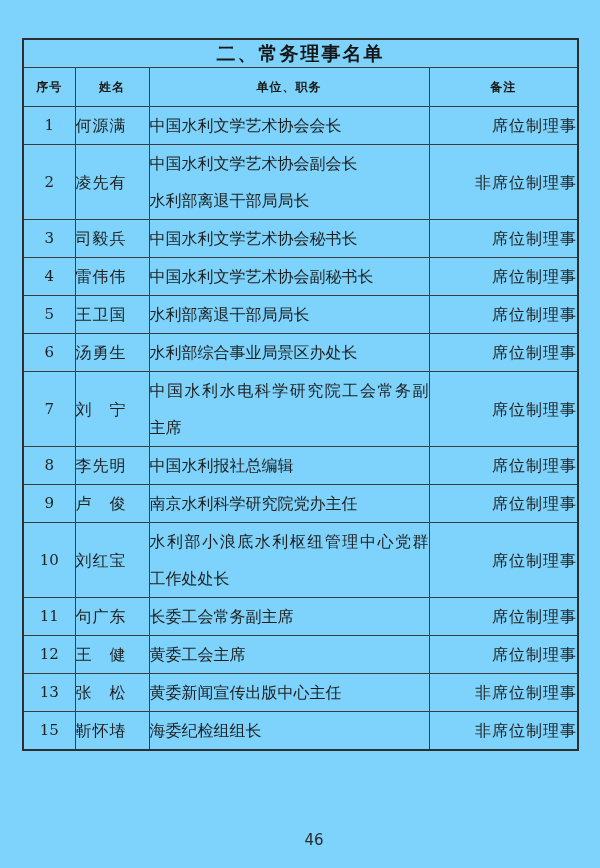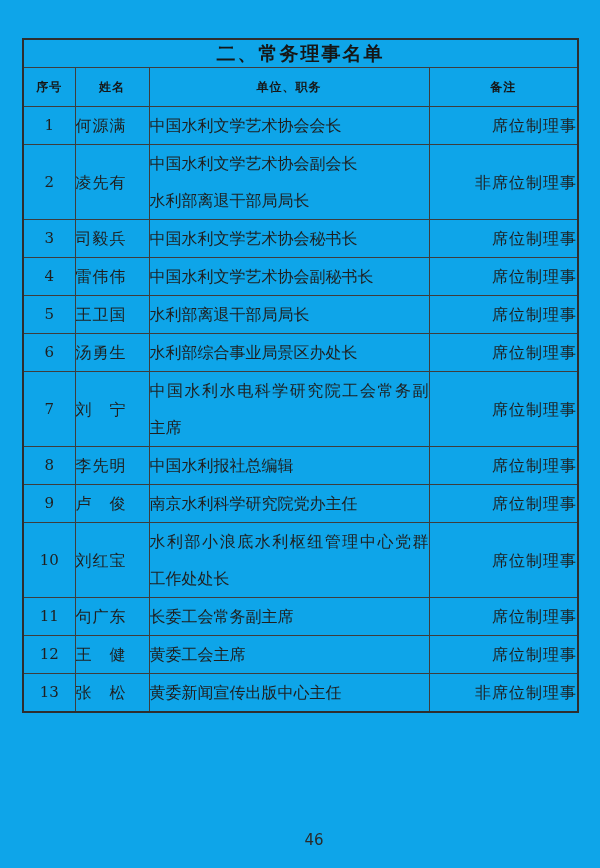--- a/index.html
+++ b/index.html
@@ -11,21 +11,21 @@
     width: 600px;
     height: 868px;
     font-family: "DejaVu Serif", "Liberation Serif", serif;
     color: #1f1f1f;
     position: relative;
   }
   .page {
     position: relative;
     width: 600px;
     height: 868px;
-    background: #0ea5e9;
+    background: #7dd3fc;
   }
   table.roster {
     position: absolute;
     left: 22px;
     top: 38px;
     width: 555px;
     border-collapse: collapse;
     table-layout: fixed;
     border: 2px solid #2e2e2e;
   }
@@ -232,18 +232,26 @@
   <tr>
     <td class="c-no">13</td>
     <td class="c-name">张　松</td>
     <td class="c-pos">
             <div class="pos-line">黄委新闻宣传出版中心主任</div>
           </td>
     <td class="c-note">非席位制理事</td>
   </tr>
 
 
+  <tr>
+    <td class="c-no">15</td>
+    <td class="c-name">靳怀堾</td>
+    <td class="c-pos">
+            <div class="pos-line">海委纪检组组长</div>
+          </td>
+    <td class="c-note">非席位制理事</td>
+  </tr>
 
 </tbody>
   </table>
 
   <div class="page-number">46</div>
 </div>
 
 </body></html>

